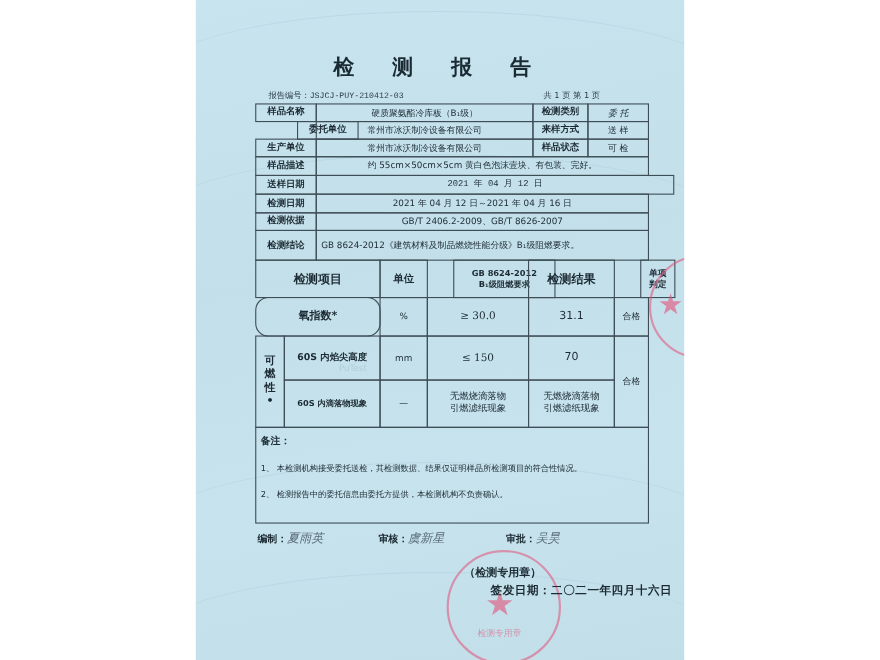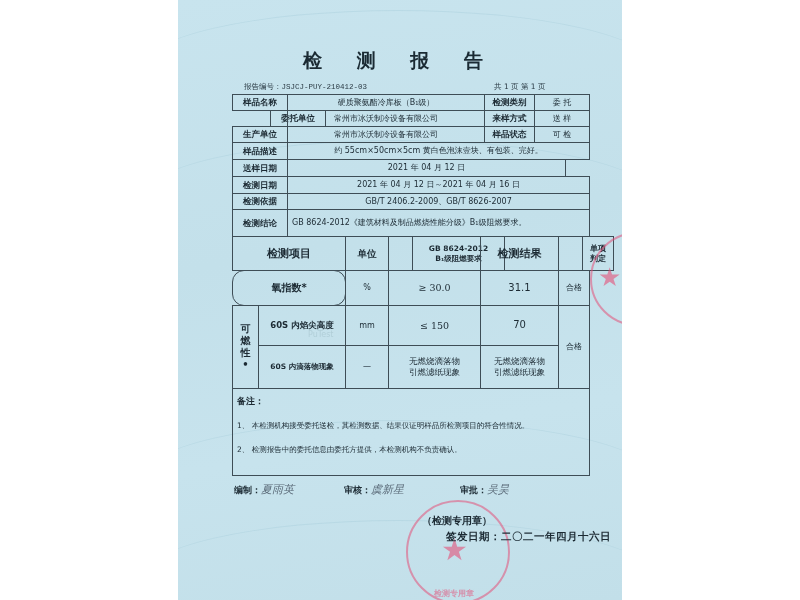--- a/index.html
+++ b/index.html
@@ -43,37 +43,37 @@
   <div class="title">检 测 报 告</div>
 
   <div class="meta left">
     <span>报告编号：</span><span>JSJCJ-PUY-210412-03</span>
   </div>
   <div class="meta right">共 1 页 第 1 页</div>
 
   <div class="cell lbl" style="left:54px; top:94px; width:56px; height:17px;">样品名称</div>
   <div class="cell" style="left:109px; top:94px; width:198px; height:17px;">硬质聚氨酯冷库板（B₁级）</div>
   <div class="cell lbl" style="left:306px; top:94px; width:51px; height:17px;">检测类别</div>
-  <div class="cell" style="left:356px; top:94px; width:56px; height:17px;">委 托</div>
+  <div class="cell" style="left:356px; top:94px; width:56px; height:17px;font-style:italic;">委 托</div>
 
   <div class="cell lbl" style="left:54px; top:110px; width:56px; height:17px;margin-left:38px;">委托单位</div>
   <div class="cell" style="left:109px; top:110px; width:198px; height:17px;">常州市冰沃制冷设备有限公司</div>
   <div class="cell lbl" style="left:306px; top:110px; width:51px; height:17px;">来样方式</div>
   <div class="cell" style="left:356px; top:110px; width:56px; height:17px;">送 样</div>
 
   <div class="cell lbl" style="left:54px; top:126px; width:56px; height:17px;">生产单位</div>
   <div class="cell" style="left:109px; top:126px; width:198px; height:17px;">常州市冰沃制冷设备有限公司</div>
   <div class="cell lbl" style="left:306px; top:126px; width:51px; height:17px;">样品状态</div>
   <div class="cell" style="left:356px; top:126px; width:56px; height:17px;">可 检</div>
 
   <div class="cell lbl" style="left:54px; top:142px; width:56px; height:18px;">样品描述</div>
   <div class="cell" style="left:109px; top:142px; width:303px; height:18px;">约 55cm×50cm×5cm 黄白色泡沫壹块、有包装、完好。</div>
 
   <div class="cell lbl" style="left:54px; top:159px; width:56px; height:18px;">送样日期</div>
-  <div class="cell" style="left:109px; top:159px; width:279px; height:18px;">2021 年 04 月 12 日</div>
+  <div class="cell" style="left:109px; top:159px; width:326px; height:18px;font-family:Liberation Mono, monospace;">2021 年 04 月 12 日</div>
 
   <div class="cell lbl" style="left:54px; top:176px; width:56px; height:18px;">检测日期</div>
   <div class="cell" style="left:109px; top:176px; width:303px; height:18px;">2021 年 04 月 12 日～2021 年 04 月 16 日</div>
 
   <div class="cell lbl" style="left:54px; top:193px; width:56px; height:17px;">检测依据</div>
   <div class="cell" style="left:109px; top:193px; width:303px; height:17px;">GB/T 2406.2-2009、GB/T 8626-2007</div>
 
   <div class="cell lbl" style="left:54px; top:209px; width:56px; height:28px;">检测结论</div>
   <div class="cell left-al" style="left:109px; top:209px; width:303px; height:28px; flex-direction:column; align-items:flex-start; justify-content:center;">
     <div>GB 8624-2012《建筑材料及制品燃烧性能分级》B₁级阻燃要求。</div>
@@ -135,21 +135,21 @@
   </div>
   <div class="sig" style="left:166px;">
     <span>审核：</span><span class="sign">虞新星</span>
   </div>
   <div class="sig" style="left:282px;">
     <span>审批：</span><span class="sign">吴昊</span>
   </div>
 
   <div class="seal" style="left:228px; top:500px; width:100px; height:100px;"></div>
   <div class="seal-star" style="left:263px; top:532px; font-size:30px;">★</div>
-  <div class="seal-text" style="left:256px; top:588px;font-weight:bold;">检测专用章</div>
+  <div class="seal-text" style="left:256px; top:570px;">检测专用章</div>
 
   <div class="seal" style="left:412px; top:232px; width:90px; height:90px;"></div>
   <div class="seal-star" style="left:420px; top:262px; font-size:26px;">★</div>
 
   <div class="stamp-label">（检测专用章）</div>
   <div class="issue">
     <span>签发日期：</span><span>二〇二一年四月十六日</span>
   </div>
 </div>
 

